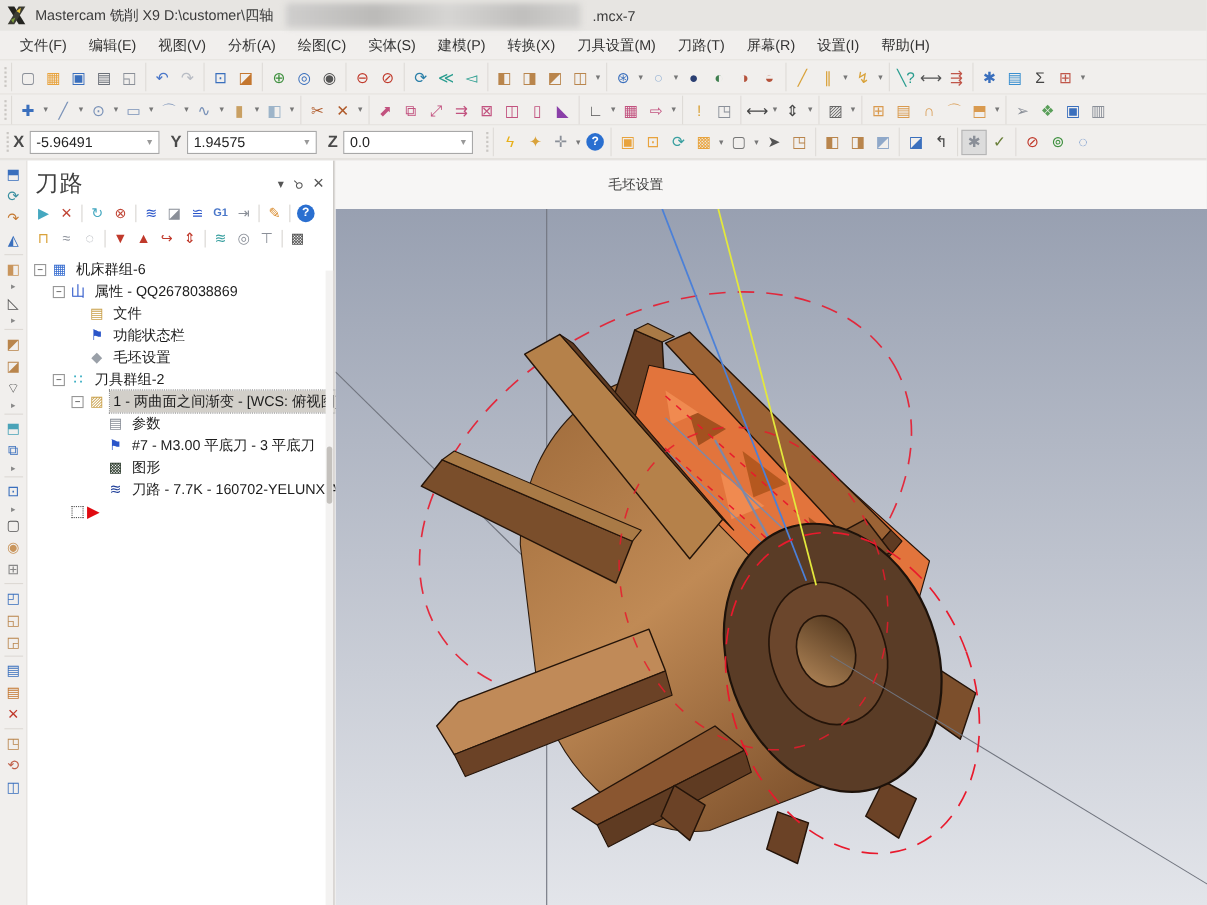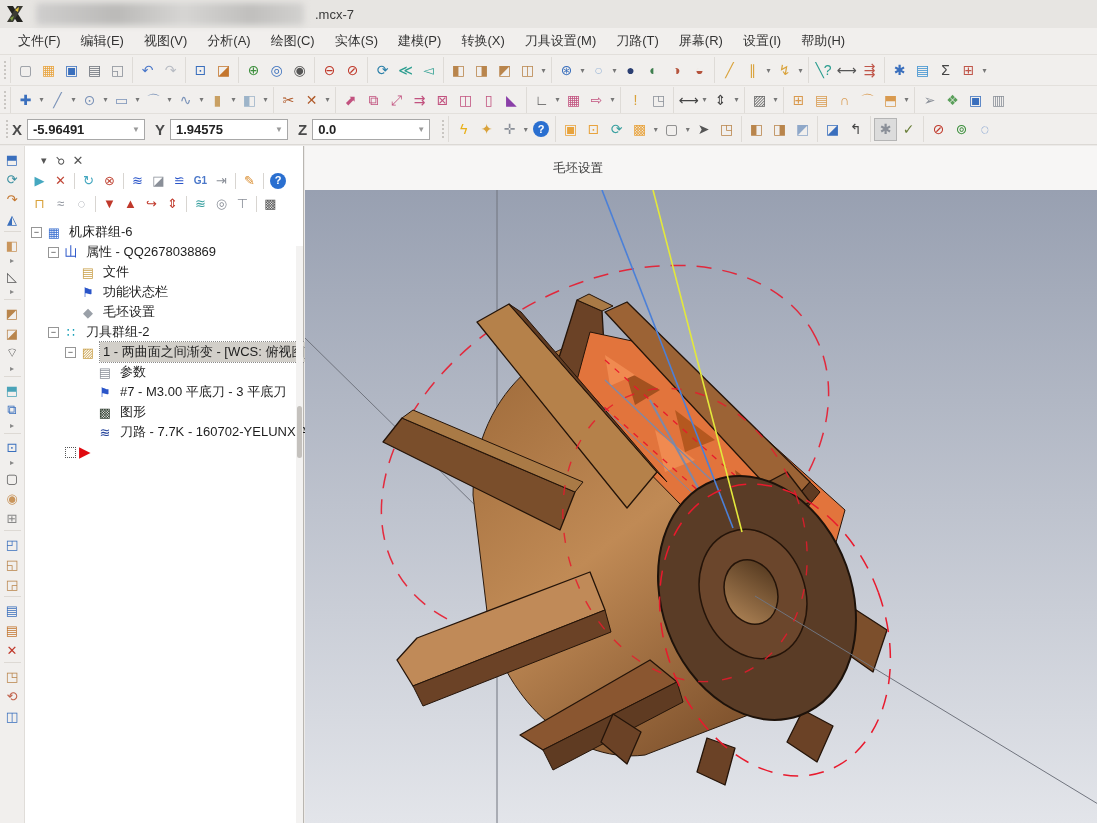--- a/index.html
+++ b/index.html
@@ -30,21 +30,21 @@
     font-size:11px;font-weight:bold;margin:0 3px;}
   .ticon.g1{font-size:10px;font-weight:bold;color:#4a77c9 !important;}
   .ticon.pressed{background:#dcdcdc;border:1px solid #b5b5b5;}
   
   .coordbar{height:31px;background:#f1efed;display:flex;align-items:center;
     border-bottom:1px solid #dcd9d5;padding-left:4px;}
   .cfield{display:flex;align-items:center;margin-right:10px;}
   .clabel{font-size:15px;font-weight:bold;color:#4a4a4a;margin-right:5px;}
   .cbox{width:118px;height:21px;border:1px solid #a8a8a8;background:#fff;display:flex;align-items:center;}
   .cbox input{border:none;outline:none;flex:1;font-size:13px;padding:0 0 0 5px;
-    font-family:"Liberation Sans","DejaVu Sans",sans-serif;color:#222;background:transparent;width:90px;font-weight:bold;}
+    font-family:"Liberation Sans","DejaVu Sans",sans-serif;color:#222;background:transparent;width:90px;}
   .cbox .drop{width:16px;text-align:center;color:#999;font-size:8px;cursor:default;}
   
   .leftbar{position:absolute;left:0;top:146px;bottom:0;width:25px;background:#f1efed;
     border-right:1px solid #e0ddd9;display:flex;flex-direction:column;align-items:center;padding-top:3px;}
   .lb-icon{width:21px;height:20px;display:flex;align-items:center;justify-content:center;
     font-size:13px;cursor:default;}
   .lb-sub{height:11px;font-size:8px;color:#888;}
   .lb-sep{width:17px;border-top:1px solid #ddd9d4;margin:2px 0;height:2px;}
   
   .panel{position:absolute;left:25px;top:146px;bottom:0;width:279px;background:#fff;
@@ -77,20 +77,21 @@
 </head>
 <body>
 
 <div class="titlebar">
   <svg class="logo" viewBox="0 0 20 20">
     <polygon points="2,2 8,2 18,18 12,18" fill="#23231f"></polygon>
     <polygon points="18,2 12,2 2,18 8,18" fill="#3c3c34"></polygon>
     <polygon points="10,6 14,3 13,8" fill="#e8c73a"></polygon>
     <polygon points="5,14 9,12 7,17" fill="#7a9a3a"></polygon>
   </svg>
+  <span>Mastercam 铣削 X9  D:\customer\四轴</span>
   <span class="redacted"></span>
   <span>.mcx-7</span>
 </div>
 
 <div class="menubar" id="menubar">
     <span class="menu-item">文件(F)</span>
     <span class="menu-item">编辑(E)</span>
     <span class="menu-item">视图(V)</span>
     <span class="menu-item">分析(A)</span>
     <span class="menu-item">绘图(C)</span>
@@ -342,20 +343,21 @@
     <span class="lb-icon" style="color: rgb(196, 118, 46);">▤</span>
     <span class="lb-icon" style="color: rgb(192, 57, 43);">✕</span>
     <div class="lb-sep"></div>
     <span class="lb-icon" style="color: rgb(185, 133, 76);">◳</span>
     <span class="lb-icon" style="color: rgb(192, 96, 74);">⟲</span>
     <span class="lb-icon" style="color: rgb(58, 111, 189);">◫</span>
   </div>
 
 <div class="panel">
   <div class="panel-header">
+    <span class="panel-title">刀路</span>
     <span class="ph-btn">▾</span>
     <span class="ph-btn ph-pin">⚲</span>
     <span class="ph-btn" style="font-size:13px">✕</span>
   </div>
   <div class="panel-toolbar" id="panel-row1">
       <span class="ticon pticon" style="color: rgb(69, 168, 192);">▶</span>
       <span class="ticon pticon" style="color: rgb(192, 69, 53);">✕</span>
       <span class="psep"></span>
       <span class="ticon pticon" style="color: rgb(69, 168, 192);">↻</span>
       <span class="ticon pticon" style="color: rgb(192, 69, 53);">⊗</span>

